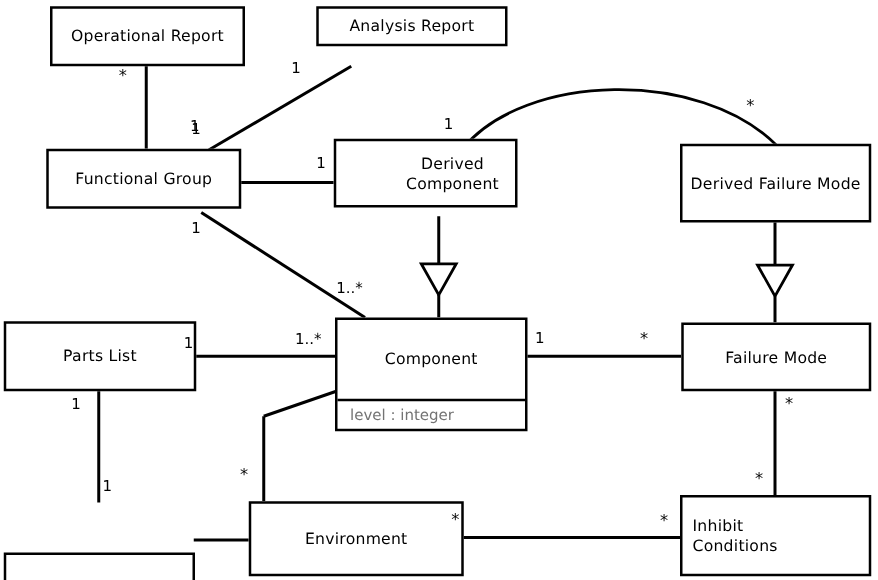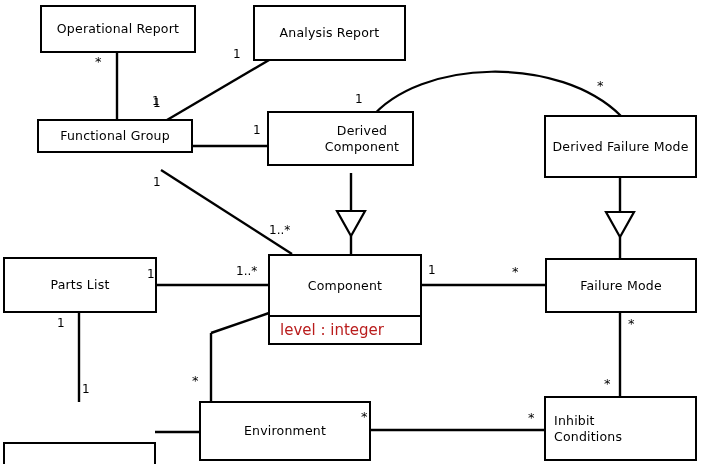--- a/index.html
+++ b/index.html
@@ -44,22 +44,22 @@
     text-align: center;
     line-height: 1.25;
   }
   .cls-name.left-align {
     justify-content: flex-start;
     text-align: left;
     padding-left: 8px;
   }
   .cls-attrs {
     border-top: 2px solid #000000;
-    font-size: 15px;
-    color: #b91c1c;
+    font-size: 12px;
+    color: #737373;
     padding: 4px 13px 4px 10px;
     line-height: 1.2;
   }
   .mult {
     position: absolute;
     font-size: 12px;
     color: #000000;
     white-space: nowrap;
     line-height: 1;
   }
@@ -105,25 +105,25 @@
 
     <line x1="620" y1="312" x2="620" y2="396" stroke="#000" stroke-width="2.4"></line>
 
     <line x1="352" y1="430" x2="544" y2="430" stroke="#000" stroke-width="2.4"></line>
   </svg>
 
   <div class="cls-box" style="left:40px; top:5px; width:156px; height:48px;">
     <div class="cls-name">Operational Report</div>
   </div>
 
-  <div class="cls-box" style="left:253px; top:5px; width:153px; height:56px;">
+  <div class="cls-box" style="left:253px; top:5px; width:153px; height:32px;">
     <div class="cls-name">Analysis Report</div>
   </div>
 
-  <div class="cls-box" style="left:37px; top:119px; width:156px; height:34px;">
+  <div class="cls-box" style="left:37px; top:119px; width:156px; height:48px;">
     <div class="cls-name">Functional Group</div>
   </div>
 
   <div class="cls-box" style="left:267px; top:111px; width:147px; height:55px;padding-left:43px;">
     <div class="cls-name">Derived Component</div>
   </div>
 
   <div class="cls-box" style="left:544px; top:115px; width:153px; height:63px;">
     <div class="cls-name">Derived Failure Mode</div>
   </div>

